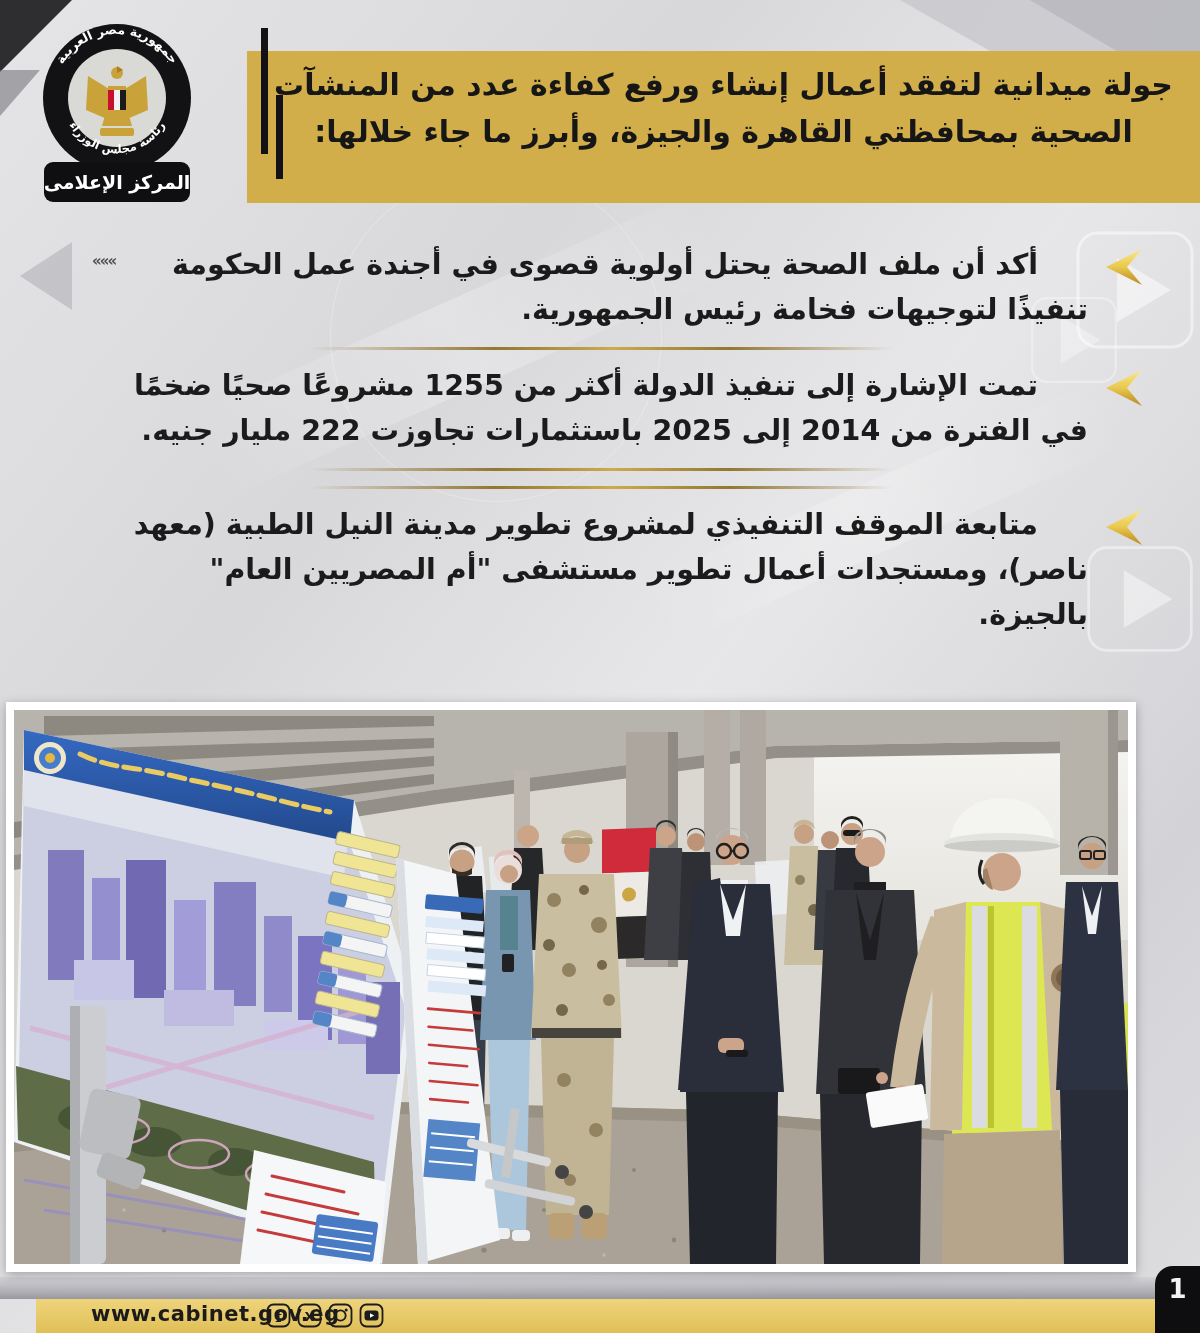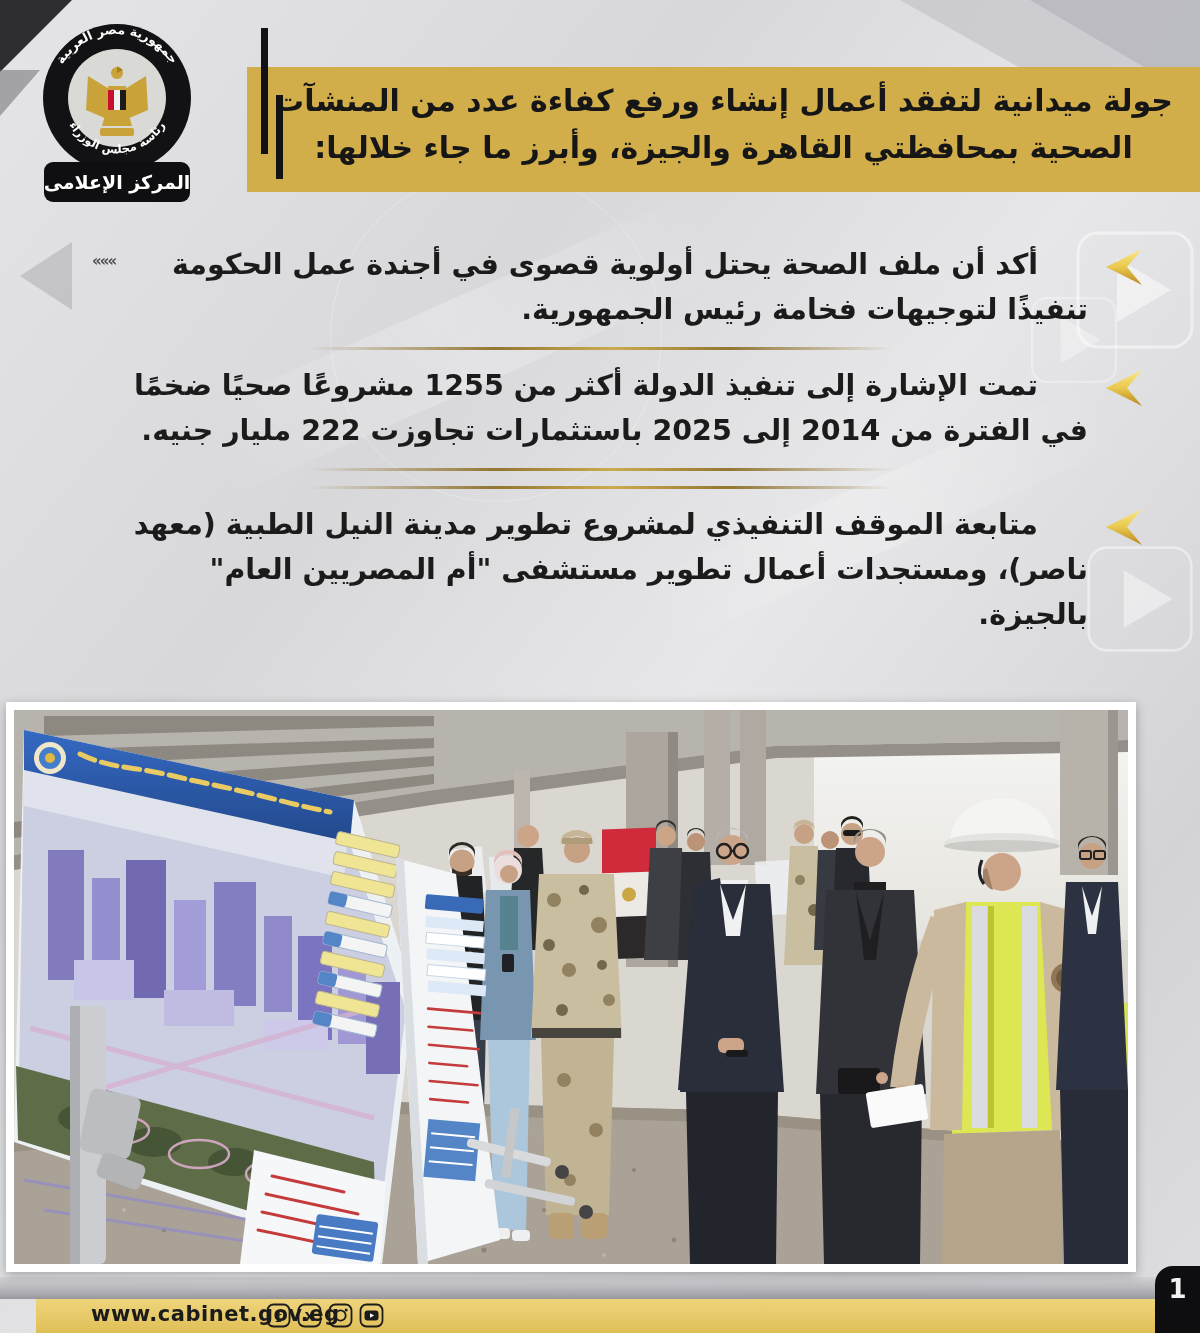--- a/index.html
+++ b/index.html
@@ -13,21 +13,21 @@
   .tri-tr1{right:0;top:0;width:300px;height:170px;background:#c7c7cc;clip-path:polygon(100% 0,0 0,100% 100%);opacity:.8;}
   .tri-tr2{right:0;top:0;width:170px;height:100px;background:#b3b3ba;clip-path:polygon(100% 0,0 0,100% 100%);opacity:.7;}
   .streak{background:linear-gradient(90deg,rgba(255,255,255,0),rgba(255,255,255,.55),rgba(255,255,255,0));transform:rotate(-24deg);}
   .circ{border:1.5px solid rgba(255,255,255,.55);border-radius:50%;}
   .arrow-left-gray{width:0;height:0;border-top:34px solid transparent;border-bottom:34px solid transparent;border-right:52px solid #a2a2a9;opacity:.45;}
   .guille{font-size:15px;color:#2c2c30;letter-spacing:-2px;opacity:.8;font-weight:bold;}
   .prefooter{left:0;right:0;top:1277px;height:22px;background:linear-gradient(180deg,#d2d2d6 0%,#a7a7ad 70%,#8f8f95 100%);opacity:.9;}
   
   .emblem{position:absolute;left:36px;top:10px;width:162px;height:206px;}
   
-  .title-band{position:absolute;left:247px;top:67px;width:953px;height:125px;background:#d2ae4b;}
+  .title-band{position:absolute;left:247px;top:51px;width:953px;height:152px;background:#d2ae4b;}
   .title-text{position:absolute;left:0;right:0;top:10px;direction:rtl;text-align:center;color:#161616;
     font-weight:bold;font-size:30px;line-height:47px;}
   .tbar{position:absolute;background:#121214;width:7px;}
   .tbar1{left:261px;top:28px;height:126px;}
   .tbar2{left:276px;top:95px;height:84px;}
   
   .bullets{position:absolute;left:0;right:0;top:230px;}
   .bullet{position:relative;margin:12px 112px 0 126px;direction:rtl;text-align:right;
     font-weight:bold;font-size:28.5px;line-height:45px;color:#1b1b1b;}
   .bullet p{margin:0;}

